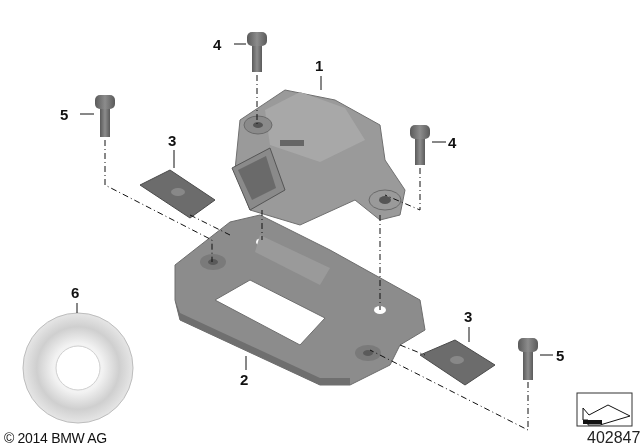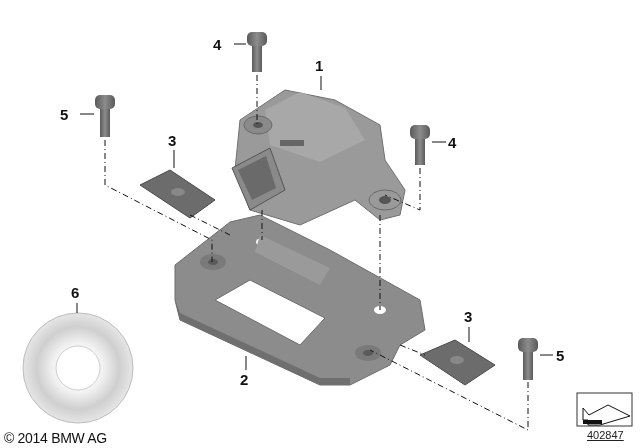--- a/index.html
+++ b/index.html
@@ -1,20 +1,20 @@
 <!DOCTYPE html>
 <html><head>
 <meta charset="utf-8">
 <style>
   html,body{margin:0;padding:0;background:#fff;}
   body{width:640px;height:448px;position:relative;overflow:hidden;font-family:"Liberation Sans",sans-serif;}
   svg.diagram{position:absolute;left:0;top:0;}
   .callout{position:absolute;font-weight:bold;font-size:15px;color:#111;line-height:1;}
   .copyright{position:absolute;left:4px;top:430px;font-size:14px;color:#111;letter-spacing:-0.3px;}
-  .refnum{position:absolute;left:587px;top:429px;font-size:11px;color:#222;text-decoration:underline;}
+  .refnum{position:absolute;left:587px;top:429px;font-size:16px;color:#222;}
 </style>
 </head>
 <body>
 
 <svg class="diagram" width="640" height="448" viewBox="0 0 640 448">
   <defs>
     <radialGradient id="discg" cx="50%" cy="50%" r="50%">
       <stop offset="0%" stop-color="#ffffff"></stop>
       <stop offset="45%" stop-color="#f2f2f2"></stop>
       <stop offset="75%" stop-color="#cfcfcf"></stop>

